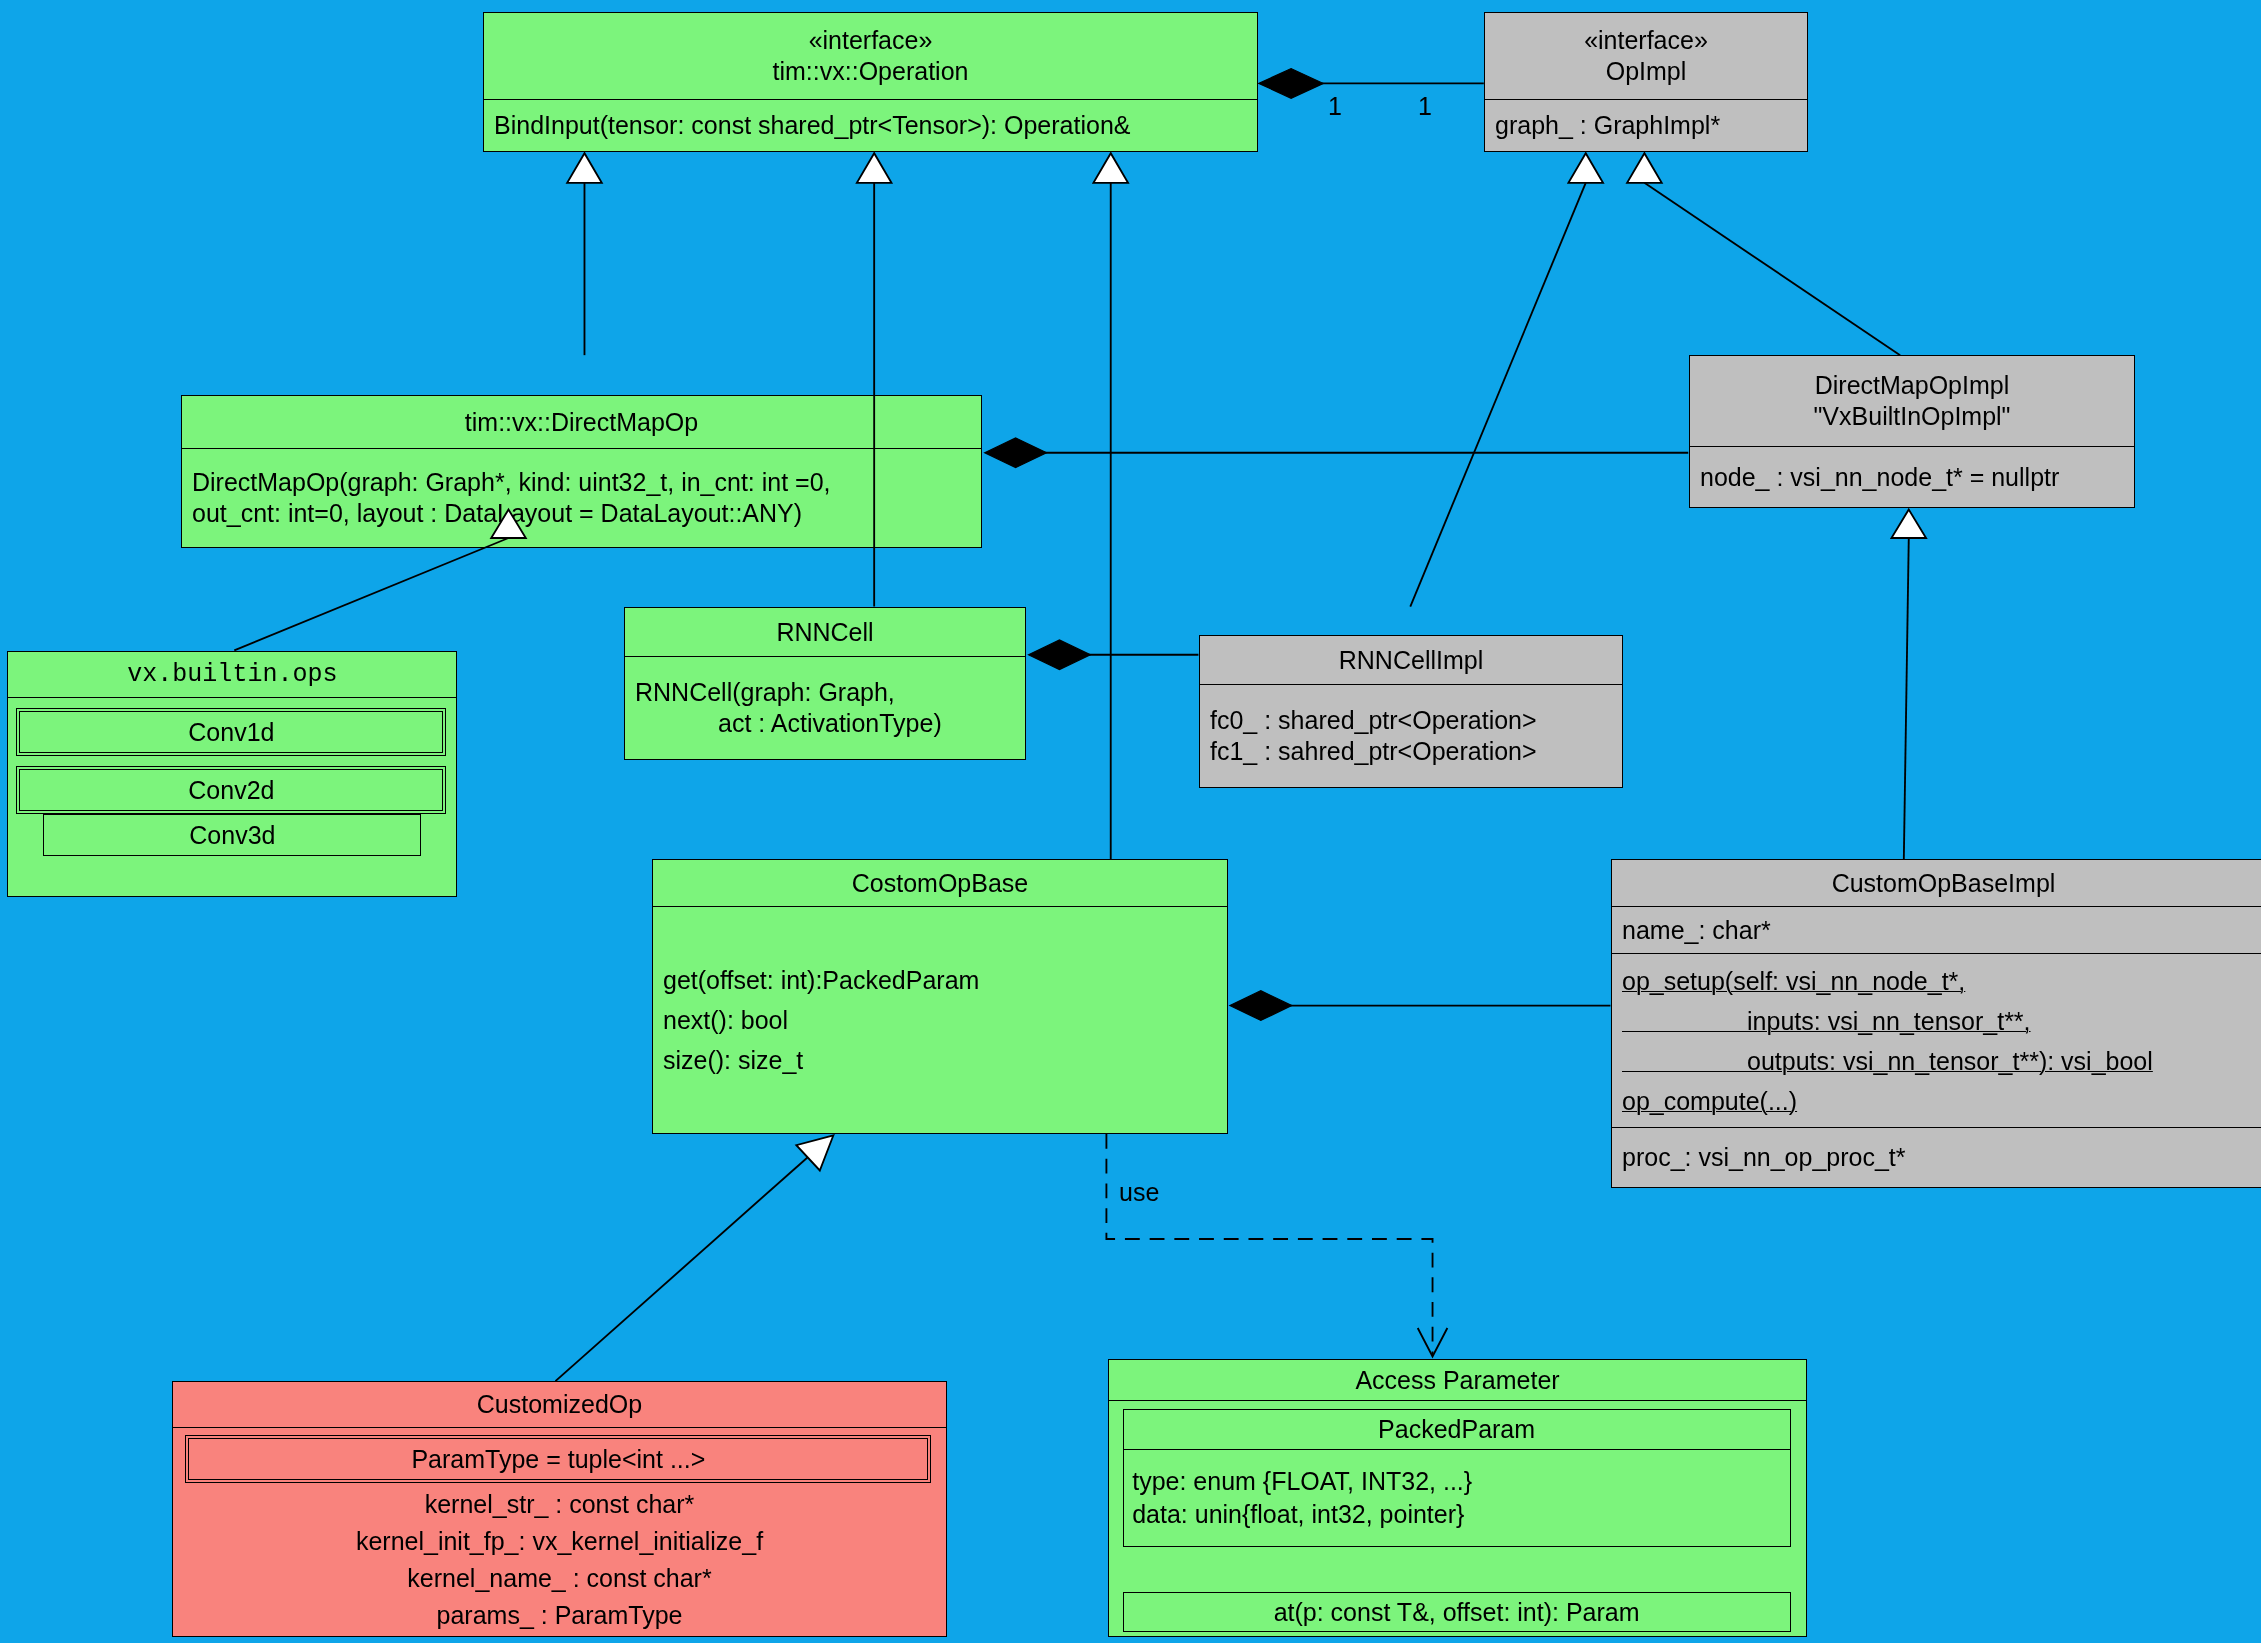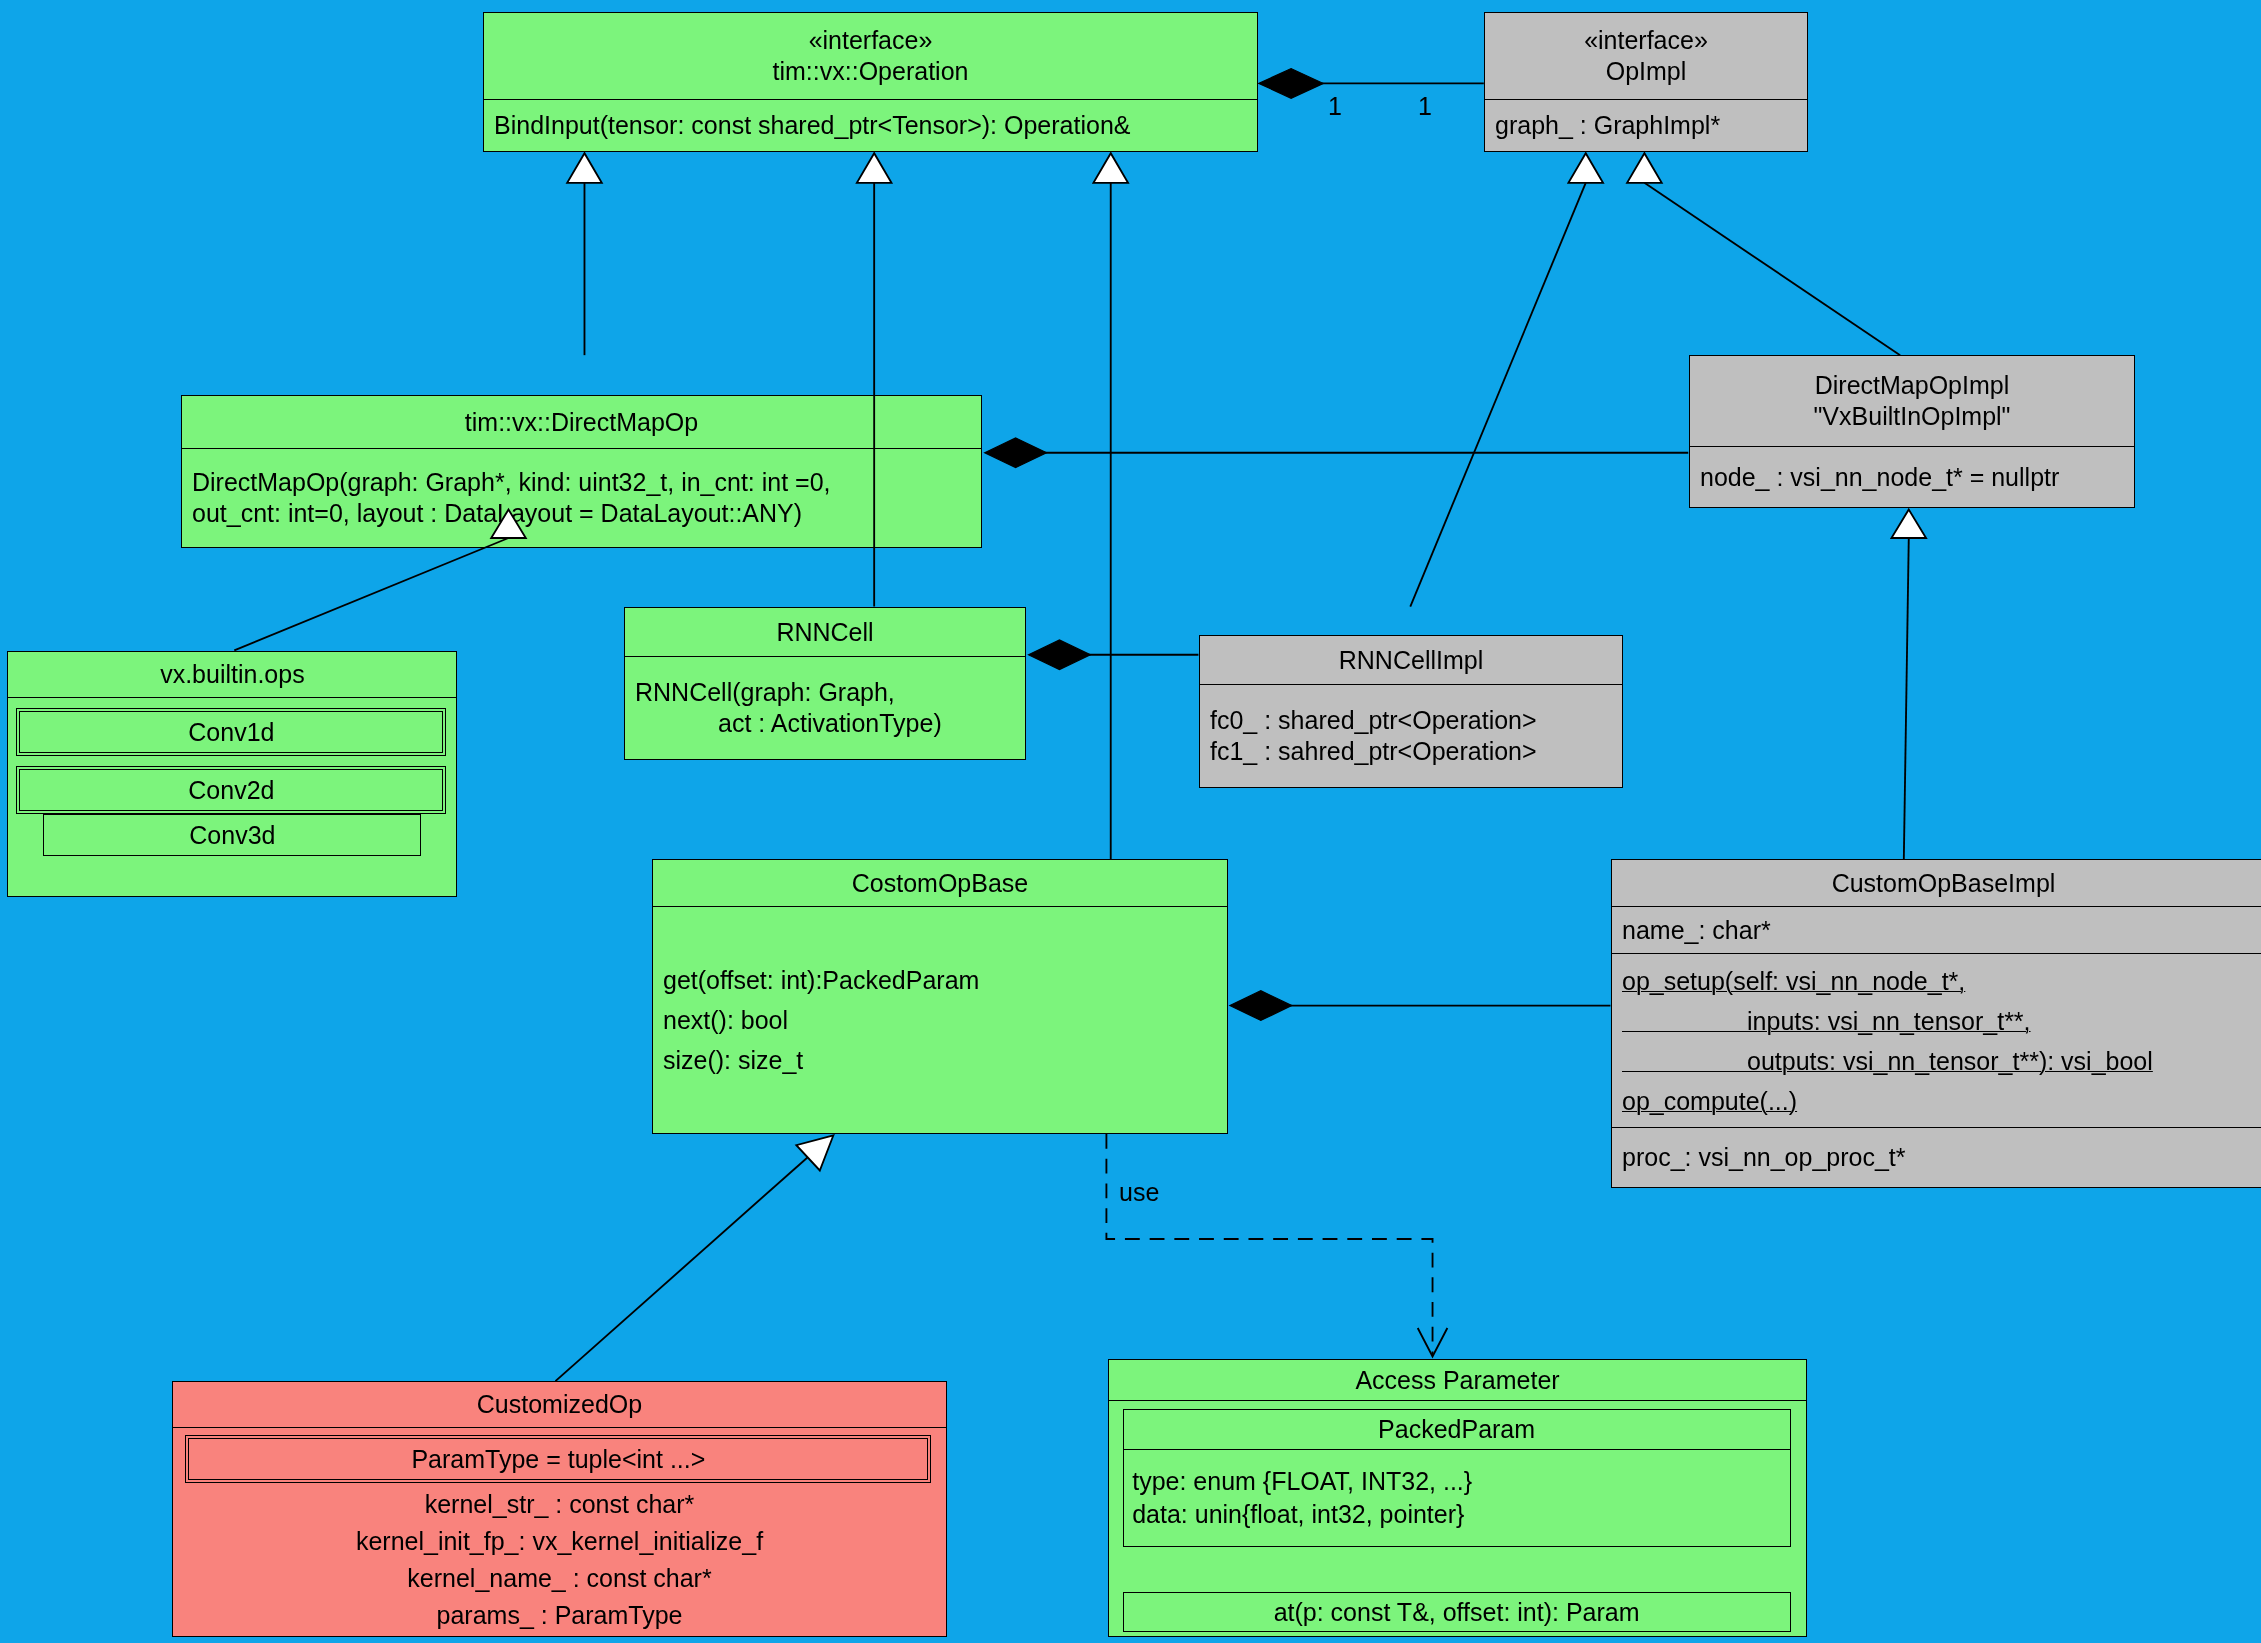--- a/index.html
+++ b/index.html
@@ -68,21 +68,21 @@
     <div class="c-title" style="height:90px;">
       <div>DirectMapOpImpl</div>
       <div>"VxBuiltInOpImpl"</div>
     </div>
     <div class="c grow">
       <span>node_ : vsi_nn_node_t* = nullptr</span>
     </div>
   </div>
 
   <div class="box green" style="left:7.4px;top:651px;width:450px;height:246px;">
-    <div class="c-title bb" style="height:46px;">
+    <div class="c-title bb" style="height:46px;font-family:Liberation Mono, monospace;">
       <div>vx.builtin.ops</div>
     </div>
     <div class="nested green dbl" style="left:11px;top:59px;width:424px;height:42px;">
       <span>Conv1d</span>
     </div>
     <div class="nested green dbl" style="left:11px;top:117px;width:424px;height:42px;">
       <span>Conv2d</span>
     </div>
     <div class="nested green" style="left:35px;top:162px;width:378px;height:42px;">
       <span>Conv3d</span>

